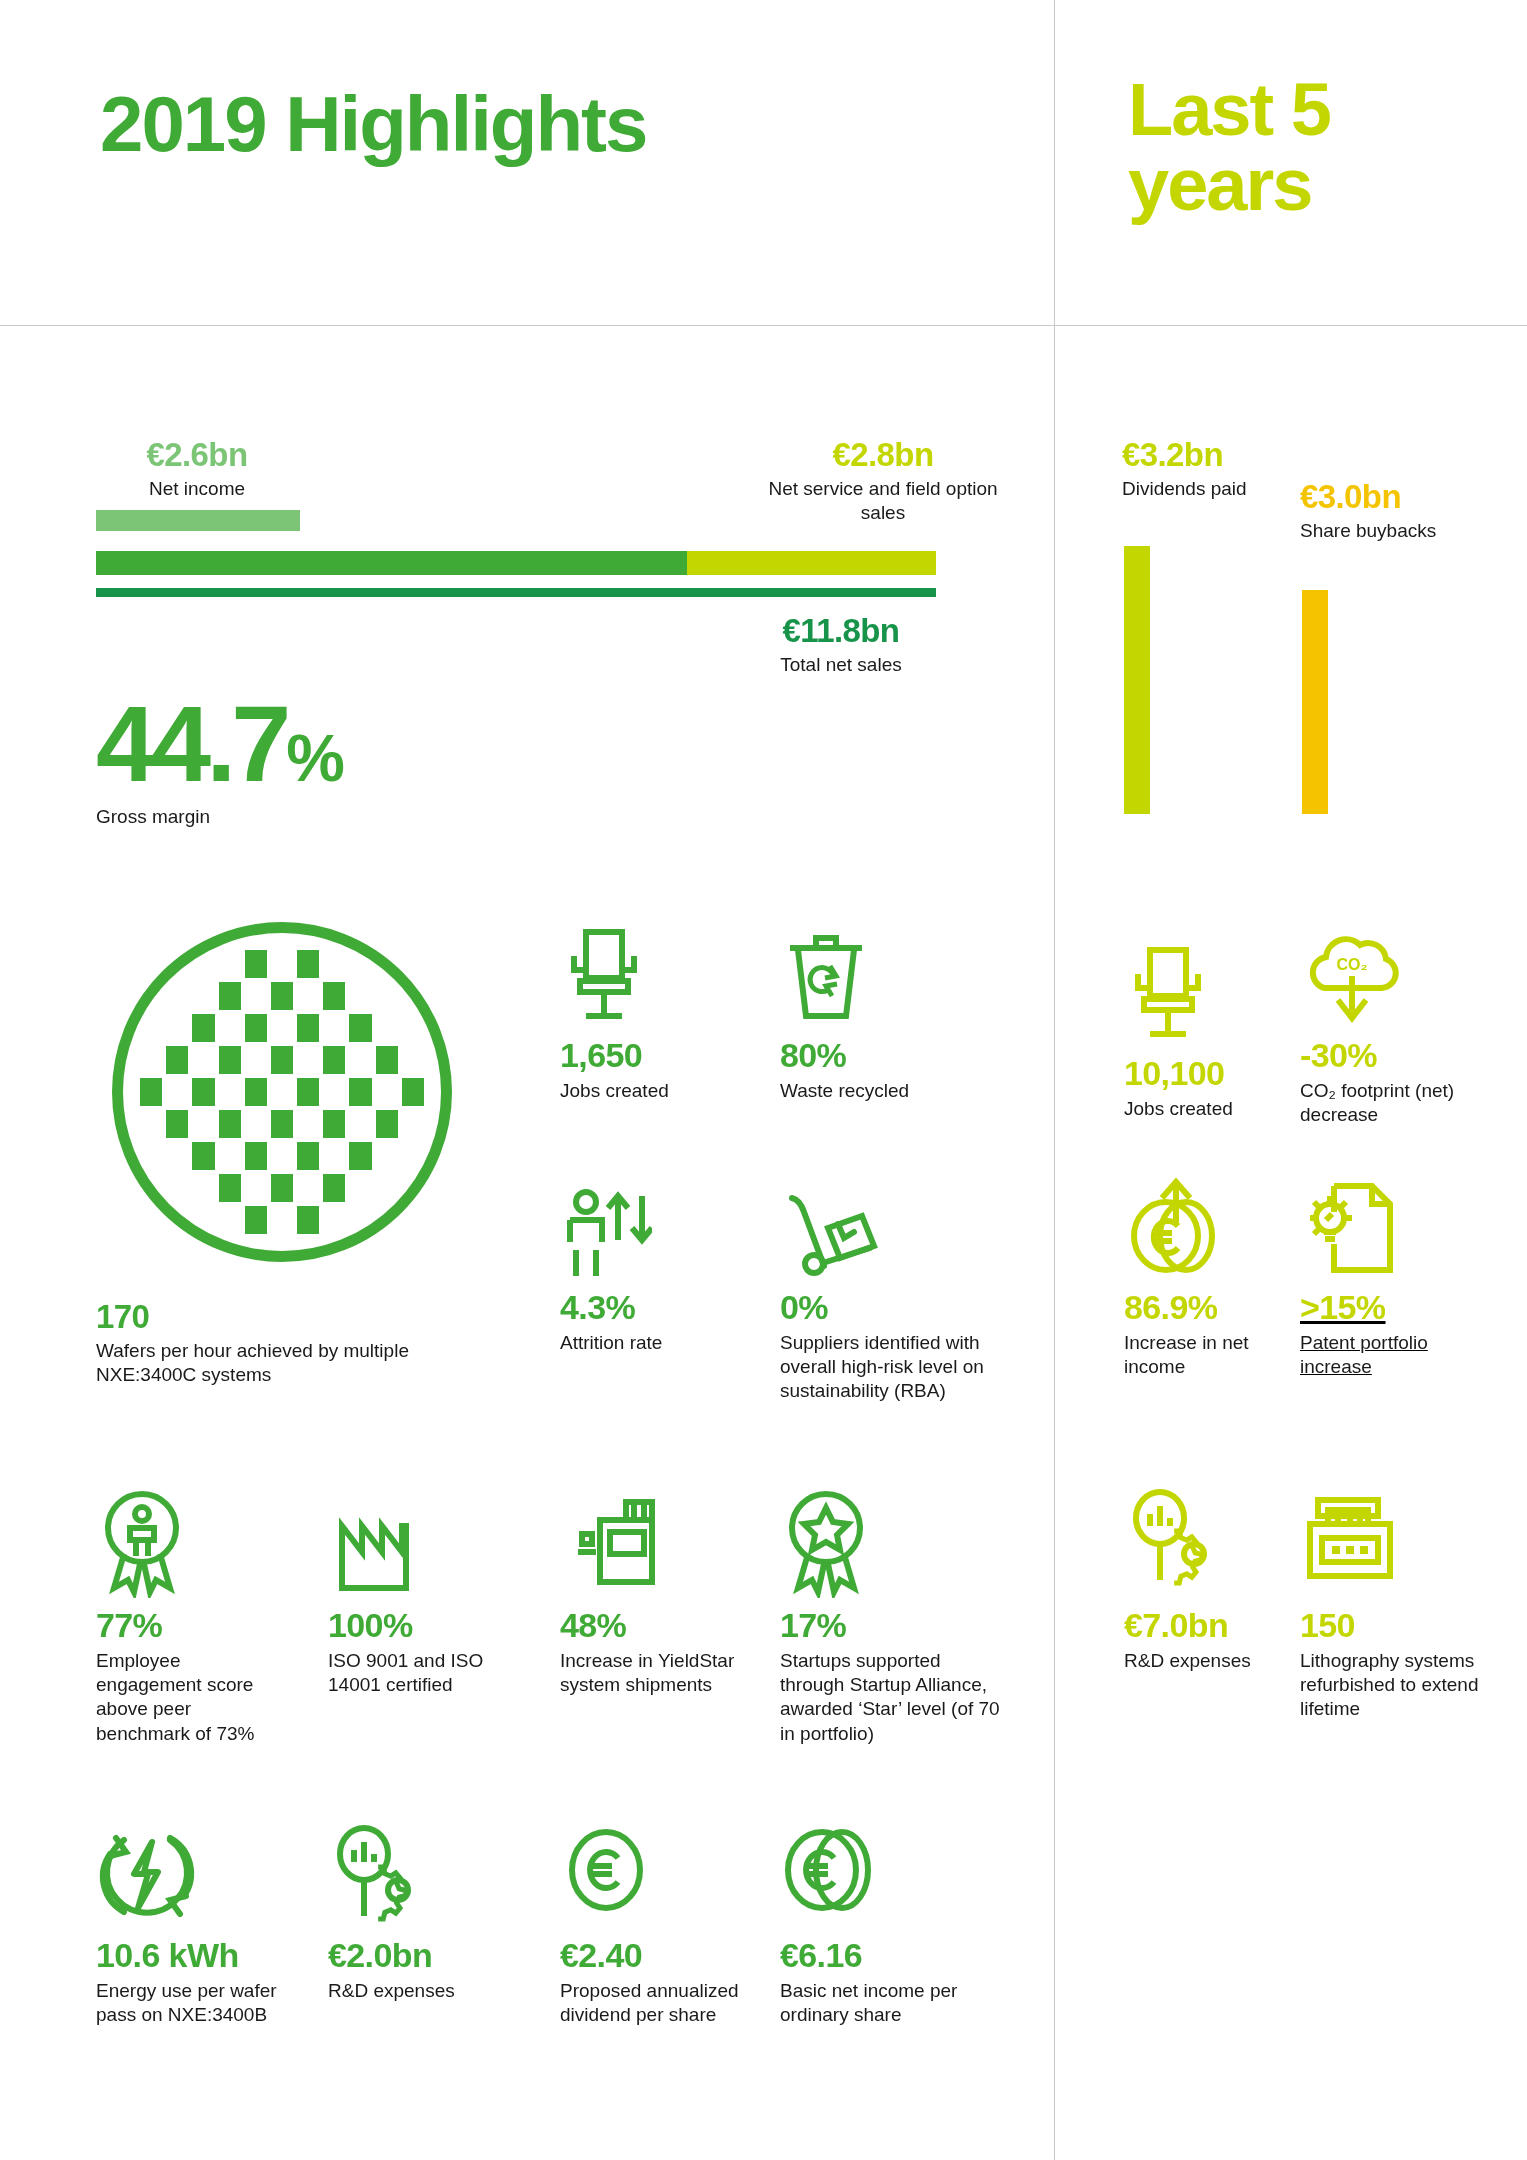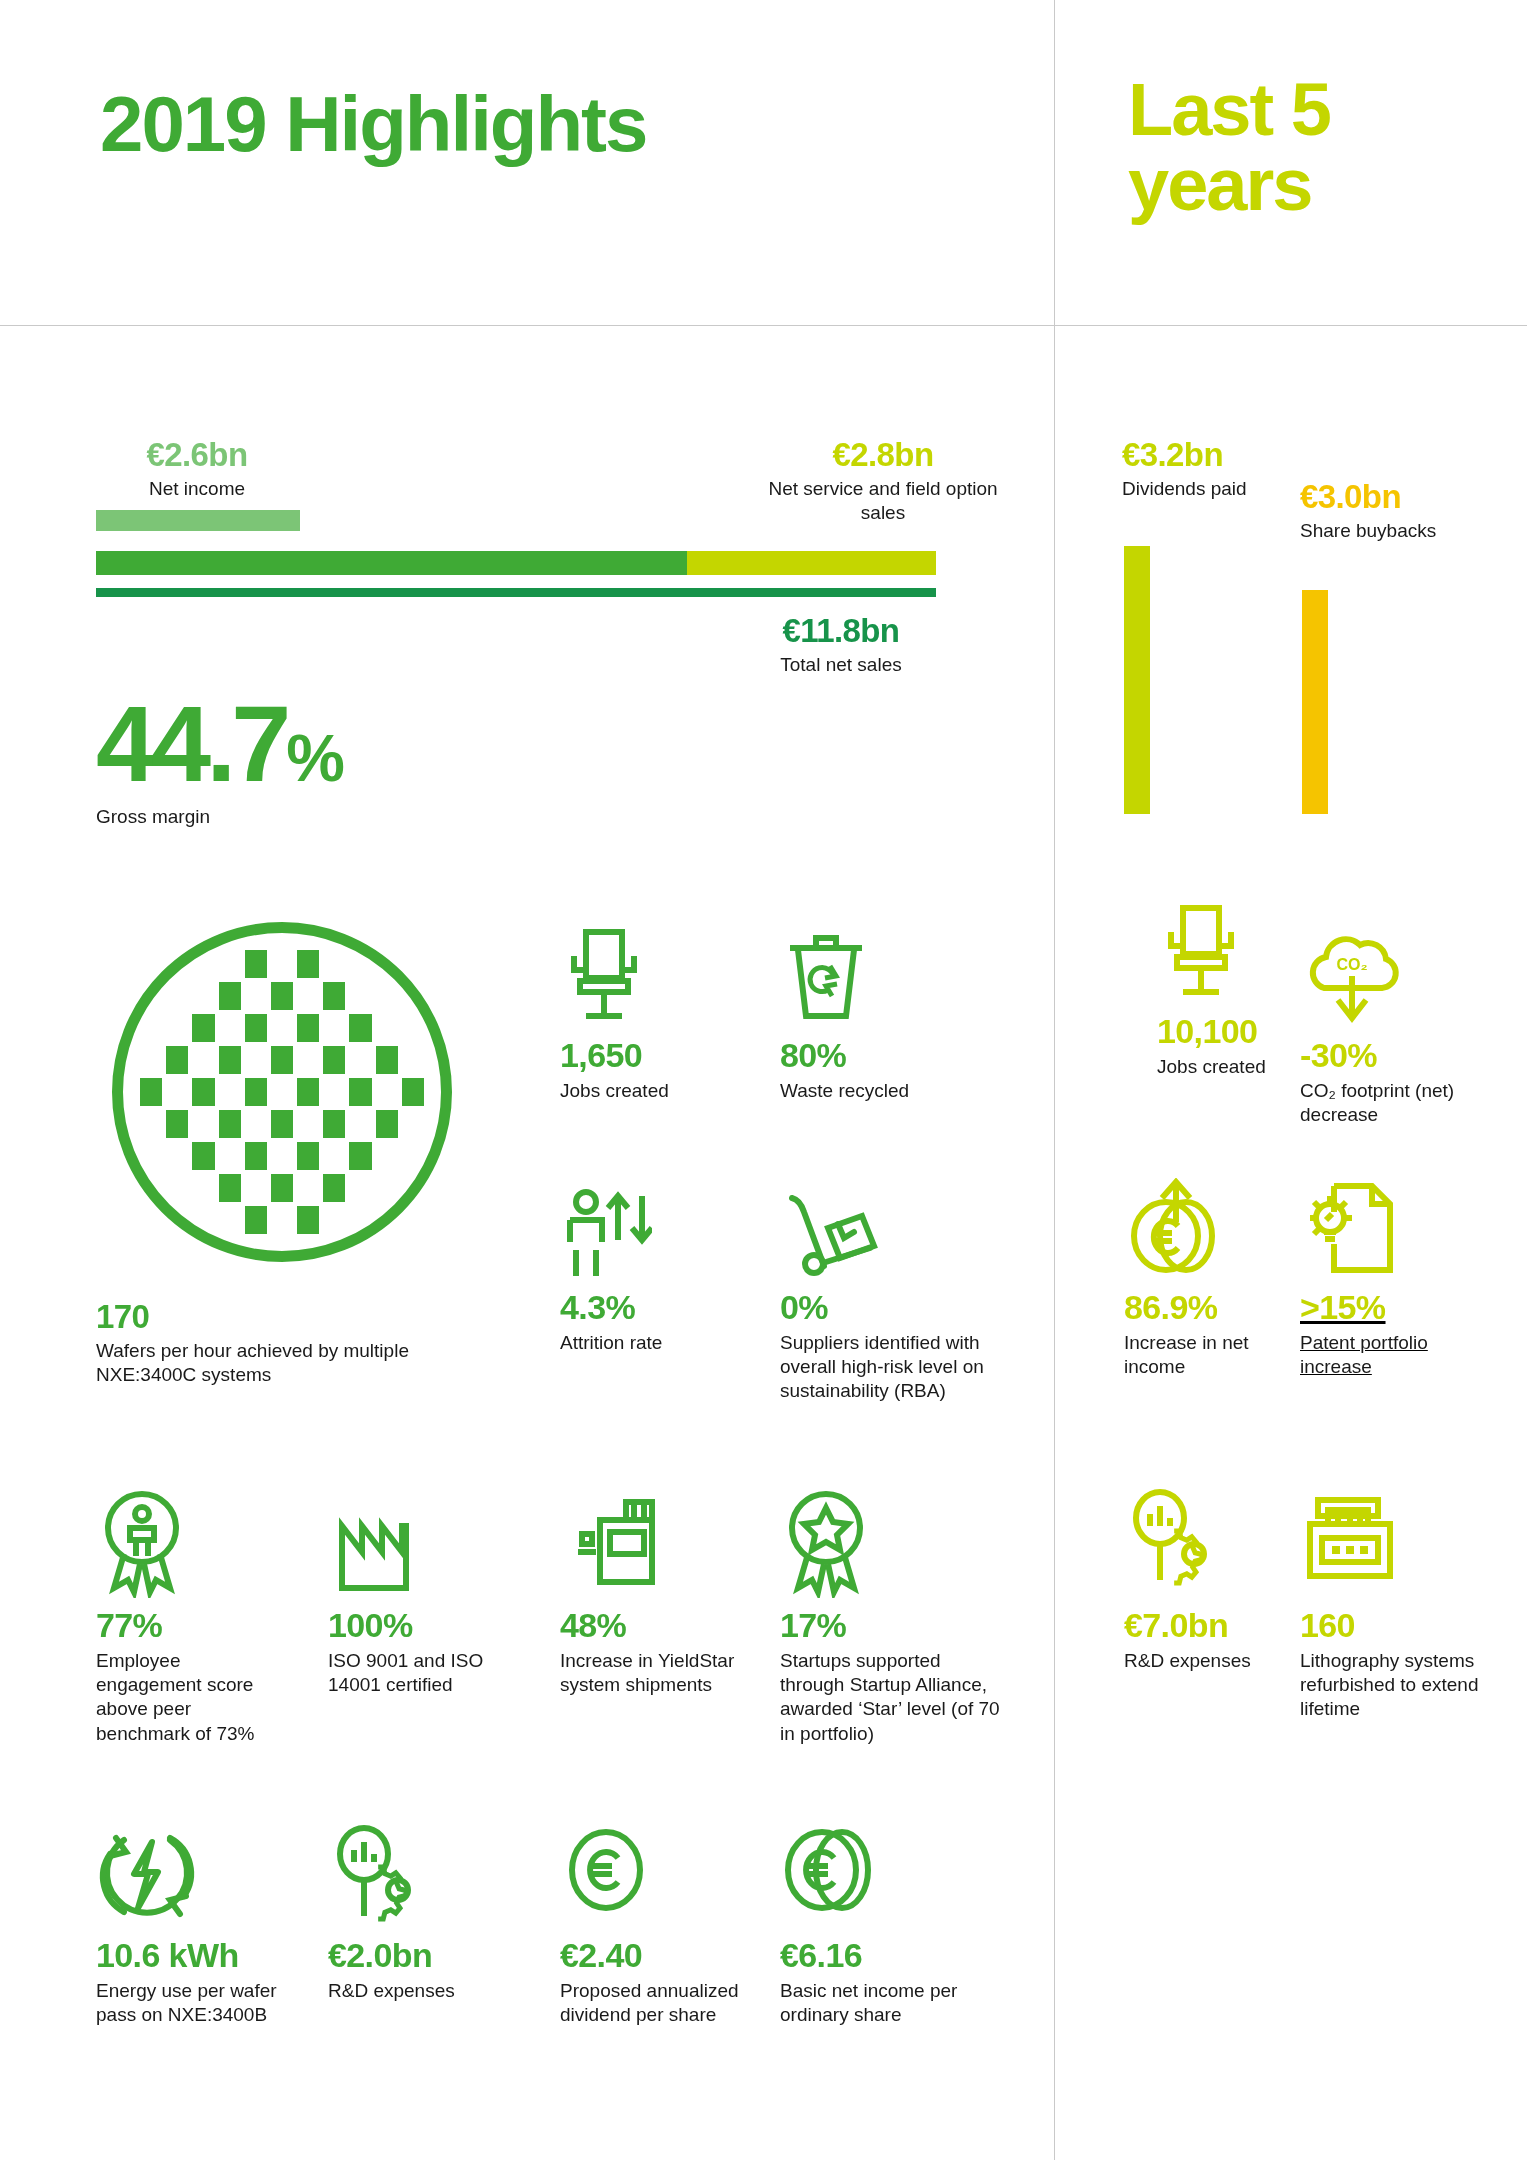--- a/index.html
+++ b/index.html
@@ -456,21 +456,21 @@
     <div class="cap">Dividends paid</div>
   </div>
   <div class="bar" style="left:1124px; top:546px; width:26px; height:268px; background:#c4d600;"></div>
 
   <div class="rbarlbl" style="left:1300px; top:480px; width:170px;">
     <div class="big y-gold">€3.0bn</div>
     <div class="cap">Share buybacks</div>
   </div>
   <div class="bar" style="left:1302px; top:590px; width:26px; height:224px; background:#f5c400;"></div>
 
-  <div class="cell" style="left:1124px; top:896px; width:170px;margin-left:33px;">
+  <div class="cell" style="left:1124px; top:938px; width:170px;">
     <div class="icon">
       <svg width="88" height="102" viewBox="0 0 88 102" fill="none" stroke="#c4d600" stroke-width="6">
         <rect x="26" y="6" width="36" height="46"></rect>
         <path d="M14 30 v14 h12"></path>
           <path d="M74 30 v14 h-12"></path>
         <rect x="20" y="55" width="48" height="11"></rect>
         <path d="M44 66 v22"></path>
           <path d="M26 90 h36"></path>
       </svg>
     </div>
@@ -540,17 +540,17 @@
     <div class="icon">
       <svg width="100" height="110" viewBox="0 0 100 110" fill="none" stroke="#c4d600" stroke-width="6">
         <rect x="18" y="12" width="60" height="16"></rect>
         <rect x="28" y="22" width="40" height="14"></rect>
         <path d="M38 22 v14 M50 22 v14 M60 22 v14"></path>
         <rect x="10" y="36" width="80" height="52"></rect>
         <rect x="22" y="50" width="56" height="24"></rect>
         <path d="M32 58 h8 v8 h-8z M46 58 h8 v8 h-8z M60 58 h8 v8 h-8z" fill="#c4d600" stroke="none"></path>
       </svg>
     </div>
-    <div class="big y-lime">160</div>
+    <div class="big y-lime">150</div>
     <div class="cap">Lithography systems refurbished to extend lifetime</div>
   </div>
 
 </div>
 
 </body></html>

